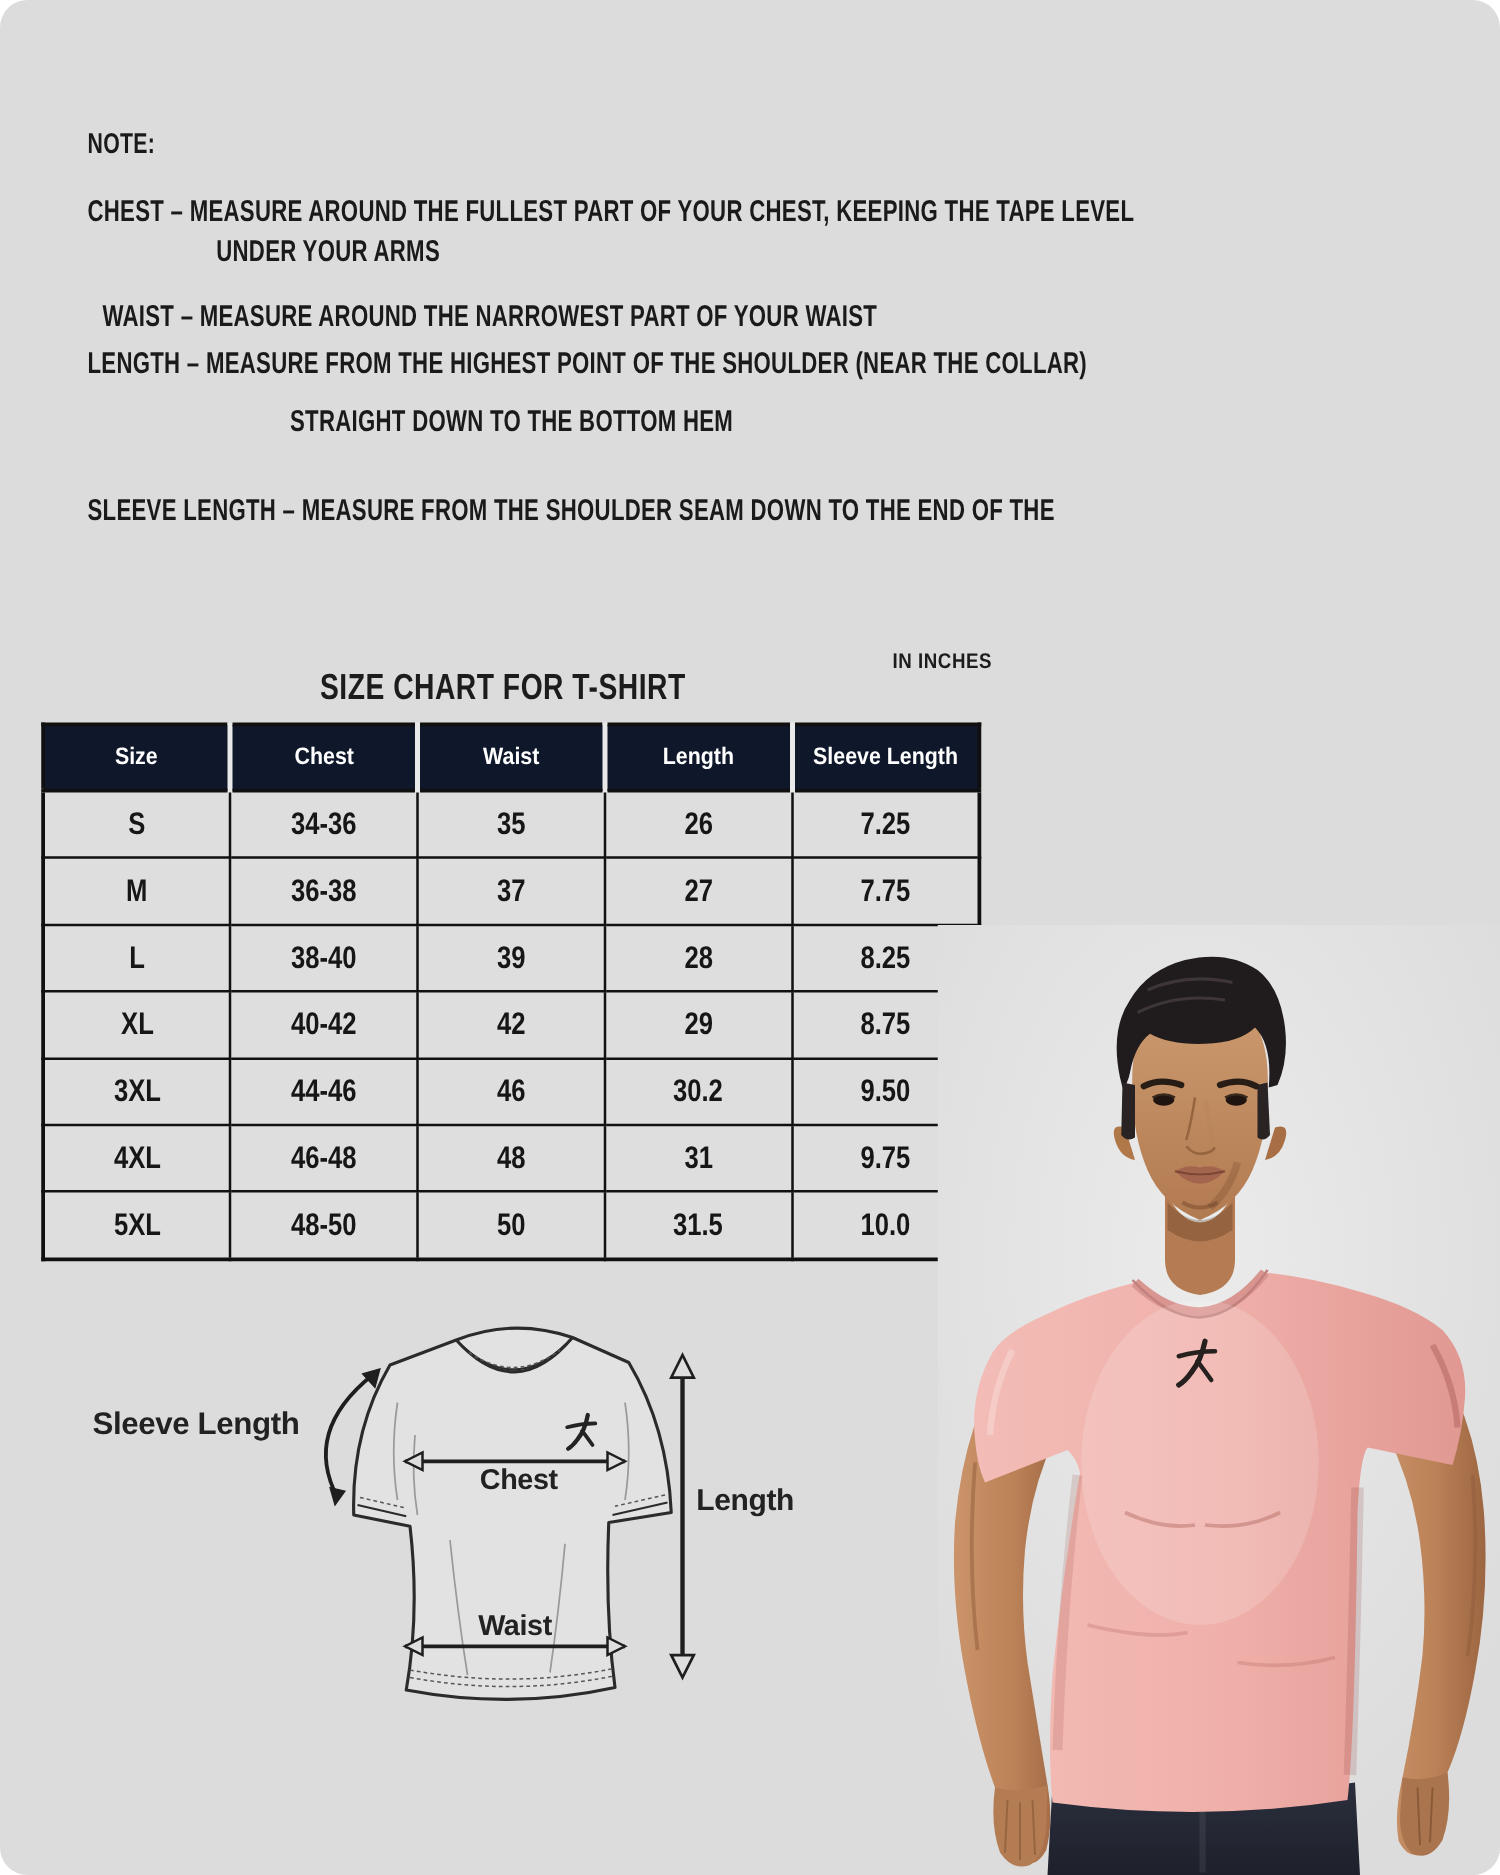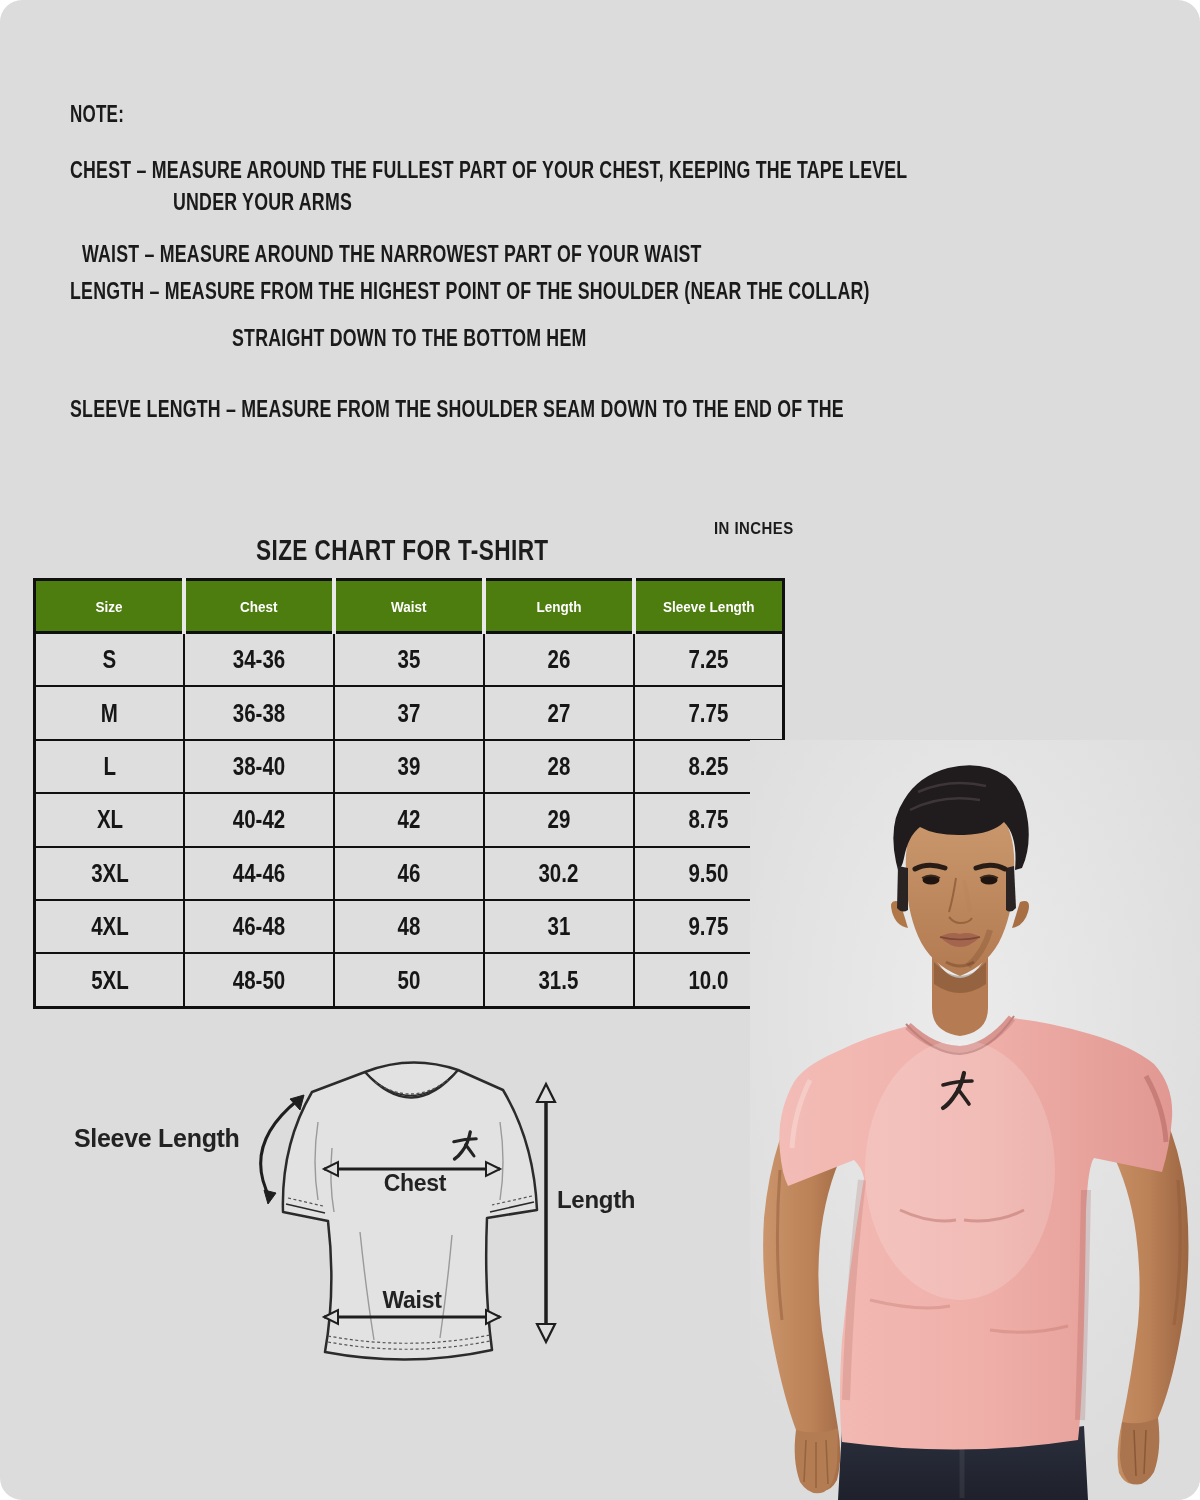--- a/index.html
+++ b/index.html
@@ -26,22 +26,22 @@
   .unit-label{position:absolute;left:694px;top:519px;font-size:17px;font-weight:700;letter-spacing:.5px;margin-left:20px;}
   .unit-label .cnd{transform:scaleX(0.88);}
 
   table.size-table{
     position:absolute;left:33px;top:578px;
     width:752px;height:431px;
     border-collapse:collapse;table-layout:fixed;
     border:3px solid #101010;
   }
   table.size-table th{
-    background:#4d7c0f;color:#ffffff;
-    height:50px;font-size:15px;font-weight:700;
+    background:#0f172a;color:#ffffff;
+    height:50px;font-size:19px;font-weight:700;
     border-right:4px solid #e9e9e9;
     border-bottom:3px solid #101010;
     text-align:center;vertical-align:middle;padding:0;
   }
   table.size-table th:last-child{border-right:none;}
   table.size-table td{
     border:2px solid #101010;
     background:#dedede;
     text-align:center;vertical-align:middle;
     font-size:25px;font-weight:700;color:#161616;

